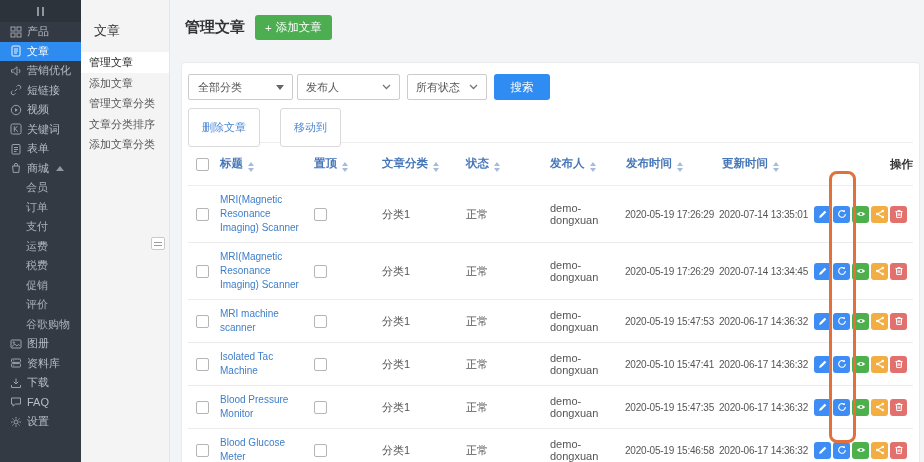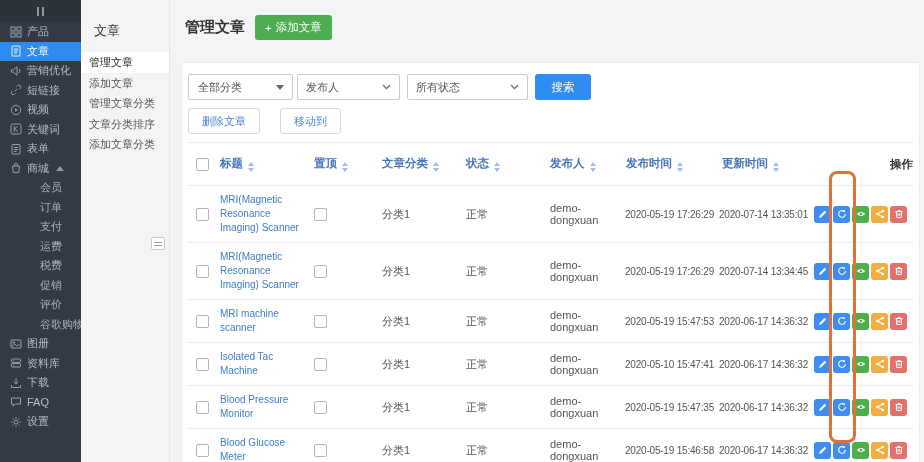--- a/index.html
+++ b/index.html
@@ -9,21 +9,21 @@
 
   
   .sidebar { width:81px; flex-shrink:0; background:#343a43; color:#b7bdc6; overflow:hidden; }
   .sidebar-top { height:22px; background:#2d333b; display:flex; align-items:center; justify-content:center; gap:3px; cursor:pointer; }
   .sidebar-top .bar { width:2px; height:9px; background:#8f969f; }
   .nav-item { height:19.5px; display:flex; align-items:center; padding-left:9px; font-size:11px; cursor:pointer; white-space:nowrap; }
   .nav-item .ic { width:13px; height:13px; margin-right:5px; display:inline-flex; align-items:center; justify-content:center; color:#9aa1ab; flex-shrink:0; }
   .nav-item .ic svg { width:12px; height:12px; }
   .nav-item.active { background:#2e8cf0; color:#fff; }
   .nav-item.active .ic { color:#eaf3fe; }
-  .nav-item.sub { padding-left:40px; color:#aab0b9; }
+  .nav-item.sub { padding-left:26px; color:#aab0b9; }
   .caret-up { margin-left:7px; width:0; height:0; border-left:4px solid transparent; border-right:4px solid transparent; border-bottom:5px solid #8f969f; }
 
   
   .submenu { width:89px; flex-shrink:0; background:#f4f4f5; border-right:1px solid #e6e6e8; position:relative; }
   .submenu-title { font-size:13px; color:#333; padding:22px 0 12px 13px; }
   .sm-item { height:20.5px; line-height:20.5px; padding-left:8px; font-size:11px; color:#555; cursor:pointer; white-space:nowrap; }
   .sm-item.active { background:#fff; color:#262626; }
   .submenu-toggle { position:absolute; left:70px; top:237px; width:14px; height:13px; background:#fff; border:1px solid #c9c9c9; border-radius:2px; display:flex; flex-direction:column; align-items:center; justify-content:center; gap:2px; cursor:pointer; z-index:3; }
   .submenu-toggle i { display:block; width:8px; height:1px; background:#9a9a9a; }
 
@@ -35,25 +35,25 @@
 
   .card { position:absolute; left:11px; top:62px; right:4px; height:420px; background:#fff; border:1px solid #ebebed; border-radius:4px; padding:11px 6px 0 6px; overflow:hidden; }
 
   .filters { display:flex; height:26px; margin-bottom:8px; }
   .f-ctl { height:26px; border:1px solid #ccc; border-radius:2px; background:#fff; font-size:11px; color:#555; }
   .f-select { display:flex; align-items:center; justify-content:space-between; padding:0 8px; cursor:pointer; }
   .f-input { width:91px; padding:0 8px; margin-right:9px; outline:none; }
   .f-input::placeholder { color:#9a9a9a; }
   .w1 { width:105px; margin-right:4px;padding-left:9px; }
   .w2 { width:103px; margin-right:7px; }
-  .w3 { width:121px; margin-right:7px; }
+  .w3 { width:80px; margin-right:7px; }
   .search-btn { width:56px; height:26px; background:#2f8cf2; color:#fff; border:none; border-radius:3px; font-size:11.5px; cursor:pointer; }
 
   .bulk { display:flex; gap:20px; height:26px; }
-  .bulk button { height:26px; padding:0 13px; background:#fff; border:1px solid #d9d9d9; border-radius:3px; color:#4a86d3; font-size:11px; cursor:pointer; }
+  .bulk button { height:39px; padding:0 13px; background:#fff; border:1px solid #d9d9d9; border-radius:3px; color:#4a86d3; font-size:11px; cursor:pointer; }
 
   table { width:100%; border-collapse:collapse; table-layout:fixed; margin-top:8px; }
   thead th { height:43px; font-size:11.5px; font-weight:bold; color:#4576b8; text-align:left; padding:0 0 0 6px; border-top:1px solid #ededee; border-bottom:1px solid #ededee; white-space:nowrap; cursor:pointer; }
   thead th.cb, td.cb { padding-left:8px; }
   thead th.ops { color:#333; cursor:default;text-align:right; }
   .sort { display:inline-flex; flex-direction:column; gap:2px; margin-left:5px; vertical-align:1px; }
   .sort i { display:block; width:0; height:0; border-left:3.5px solid transparent; border-right:3.5px solid transparent; }
   .sort .su { border-bottom:4px solid #a4bbdd; }
   .sort .sd { border-top:4px solid #a4bbdd; }
 

